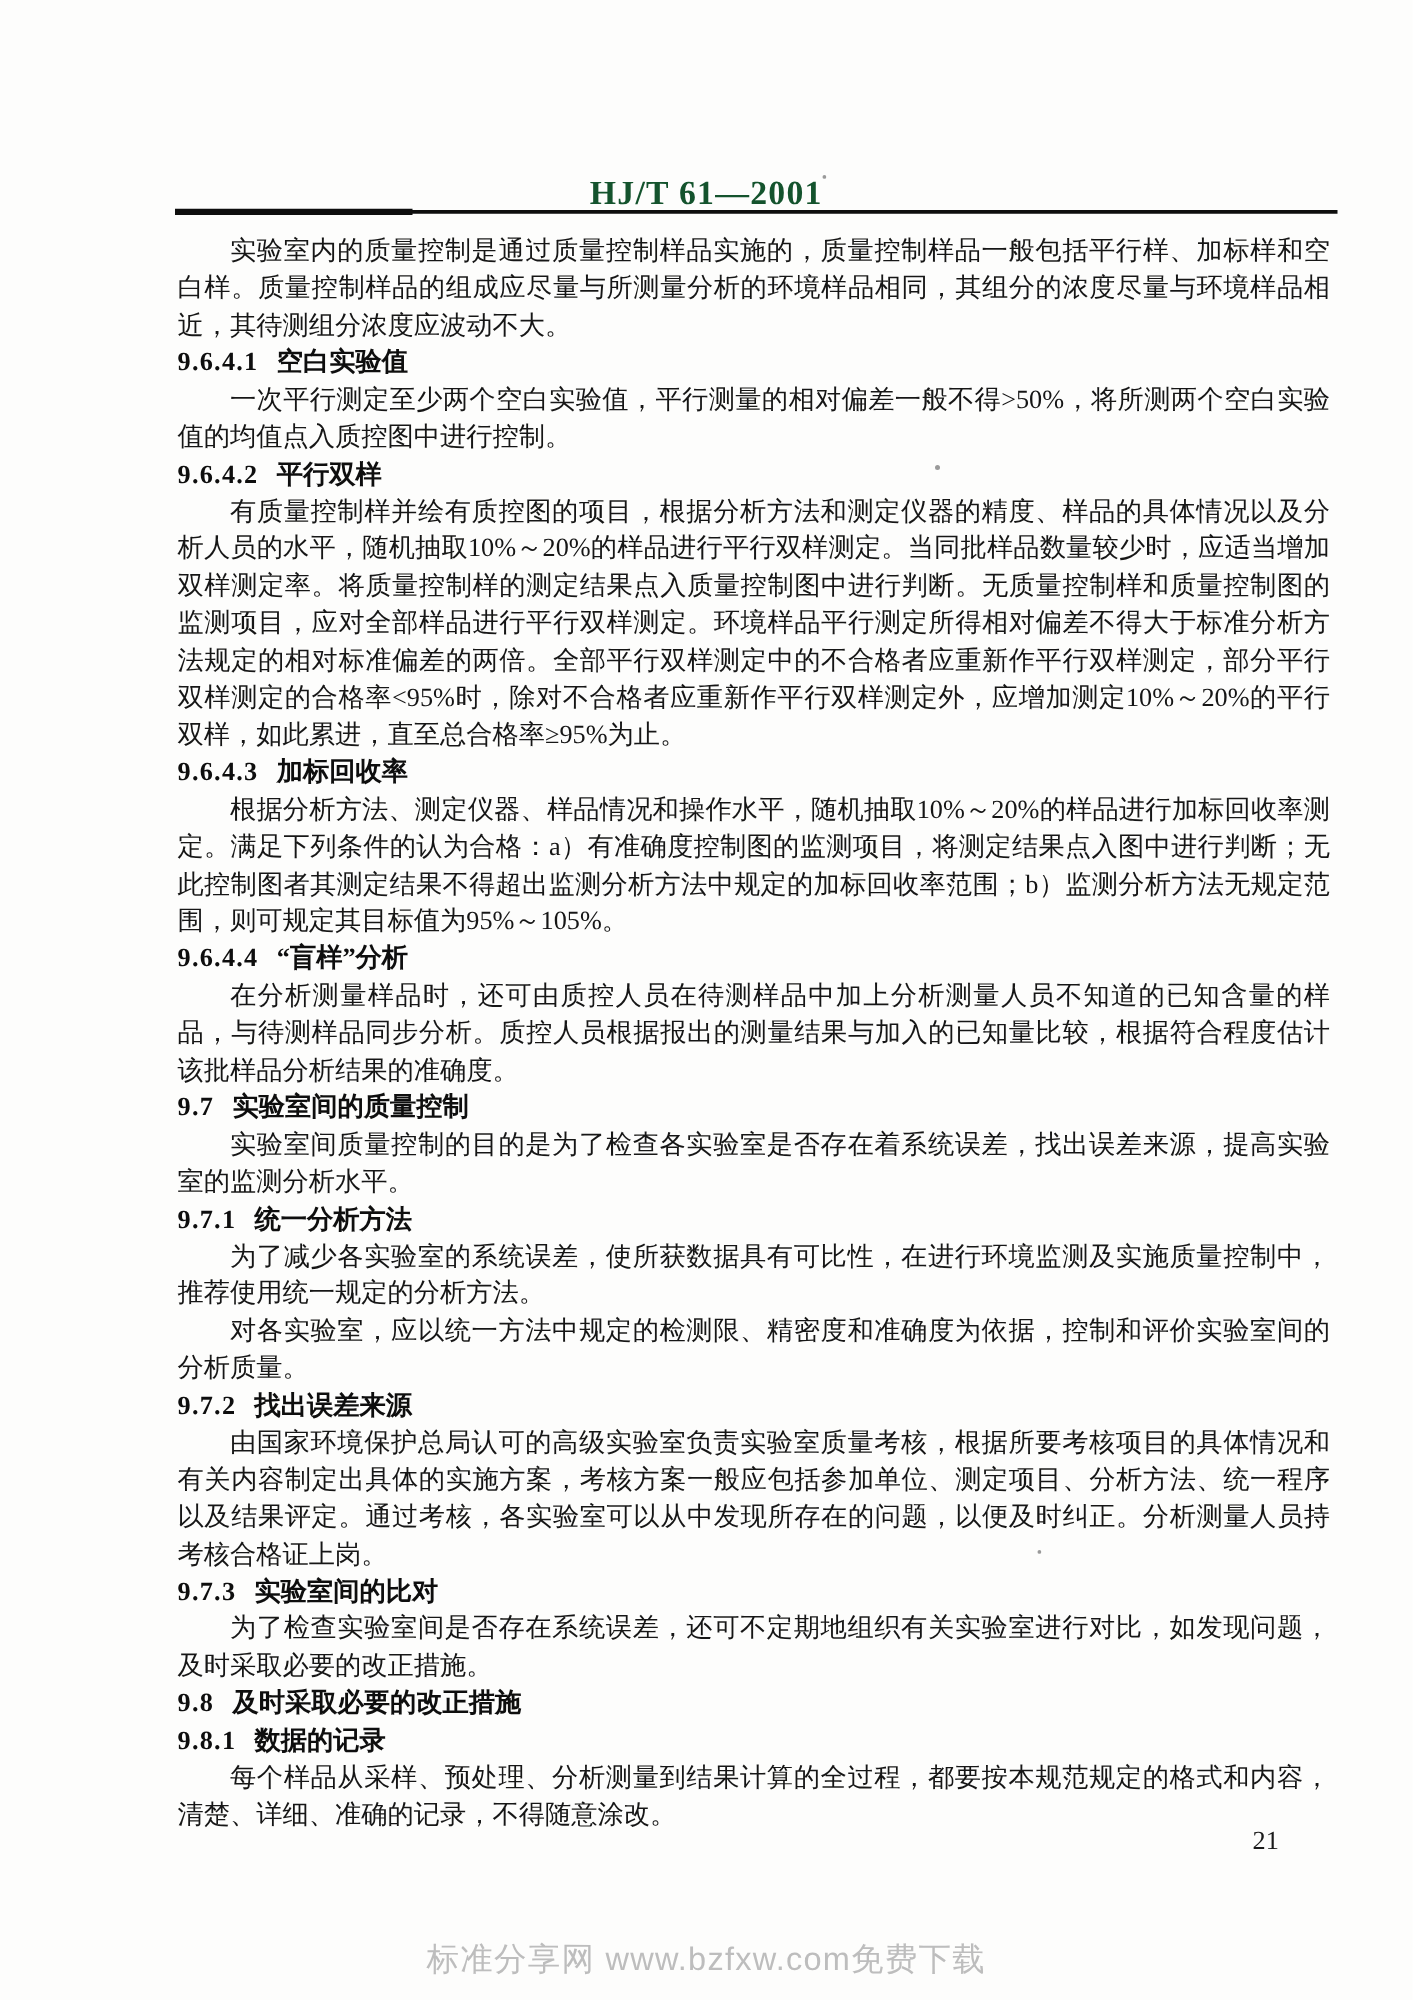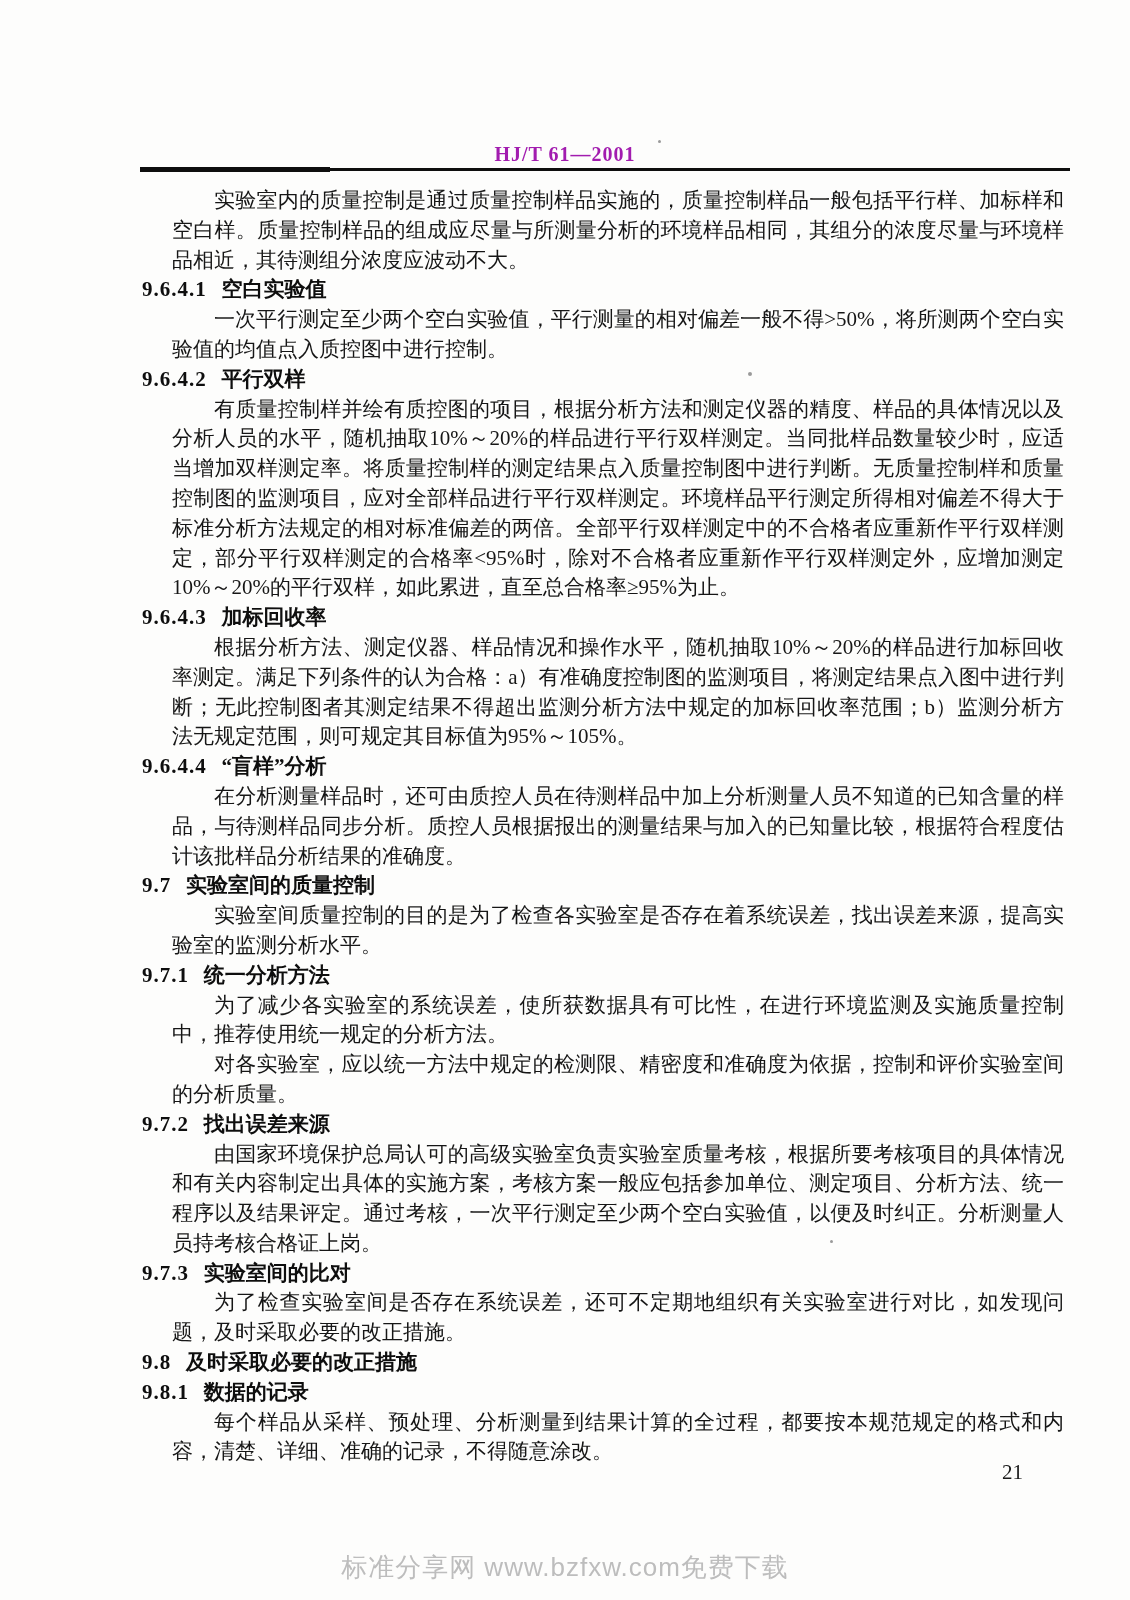--- a/index.html
+++ b/index.html
@@ -18,24 +18,24 @@
   
   .doc-header {
     position: absolute;
     left: 0; right: 0; top: 138px;
     height: 32px;
     text-align: center;
   }
   .doc-header .code {
     display: inline-block;
     font-weight: 700;
-    font-size: 20px;
+    font-size: 27px;
     letter-spacing: 1px;
     line-height: 32px;
-    color: #a21caf;
+    color: #14532d;
   }
   .header-rule {
     position: absolute;
     left: 140px; width: 930px; top: 168px;
     height: 3px;
     background: #0e0e0e;
   }
   .header-rule::before {
     
     content: "";
@@ -52,21 +52,20 @@
   }
   .content p, .content h3 {
     margin: 0; padding: 0;
     font-size: 21px;
     line-height: 29.8px;
   }
   .content p {
     text-indent: 2em;
     text-align: justify;
     text-align-last: left;
-    margin-left: 30px;
   }
   .content h3 {
     font-weight: 700;
     text-align: left;
     color: #0e0e0e;
   }
   .content h3 .num {
     margin-right: 0.7em;
     letter-spacing: 1px;
   }
@@ -119,21 +118,21 @@
     <p>在分析测量样品时，还可由质控人员在待测样品中加上分析测量人员不知道的已知含量的样品，与待测样品同步分析。质控人员根据报出的测量结果与加入的已知量比较，根据符合程度估计该批样品分析结果的准确度。</p>
 
     <h3><span class="num">9.7</span><span>实验室间的质量控制</span></h3>
     <p>实验室间质量控制的目的是为了检查各实验室是否存在着系统误差，找出误差来源，提高实验室的监测分析水平。</p>
 
     <h3><span class="num">9.7.1</span><span>统一分析方法</span></h3>
     <p>为了减少各实验室的系统误差，使所获数据具有可比性，在进行环境监测及实施质量控制中，推荐使用统一规定的分析方法。</p>
     <p>对各实验室，应以统一方法中规定的检测限、精密度和准确度为依据，控制和评价实验室间的分析质量。</p>
 
     <h3><span class="num">9.7.2</span><span>找出误差来源</span></h3>
-    <p>由国家环境保护总局认可的高级实验室负责实验室质量考核，根据所要考核项目的具体情况和有关内容制定出具体的实施方案，考核方案一般应包括参加单位、测定项目、分析方法、统一程序以及结果评定。通过考核，一次平行测定至少两个空白实验值，以便及时纠正。分析测量人员持考核合格证上岗。</p>
+    <p>由国家环境保护总局认可的高级实验室负责实验室质量考核，根据所要考核项目的具体情况和有关内容制定出具体的实施方案，考核方案一般应包括参加单位、测定项目、分析方法、统一程序以及结果评定。通过考核，各实验室可以从中发现所存在的问题，以便及时纠正。分析测量人员持考核合格证上岗。</p>
 
     <h3><span class="num">9.7.3</span><span>实验室间的比对</span></h3>
     <p>为了检查实验室间是否存在系统误差，还可不定期地组织有关实验室进行对比，如发现问题，及时采取必要的改正措施。</p>
 
     <h3><span class="num">9.8</span><span>及时采取必要的改正措施</span></h3>
     <h3><span class="num">9.8.1</span><span>数据的记录</span></h3>
     <p>每个样品从采样、预处理、分析测量到结果计算的全过程，都要按本规范规定的格式和内容，清楚、详细、准确的记录，不得随意涂改。</p>
   </div>
 
   <div class="page-number">21</div>

